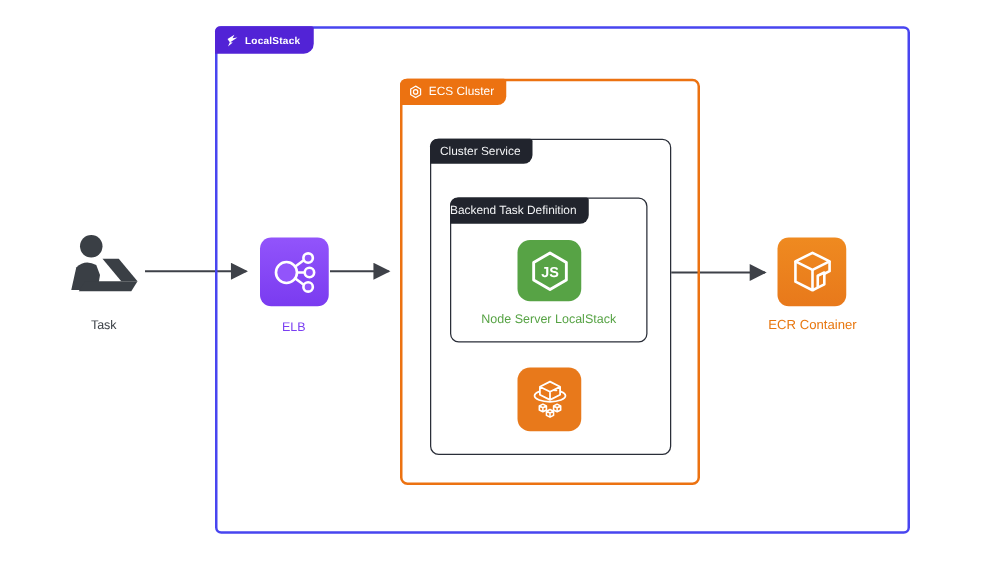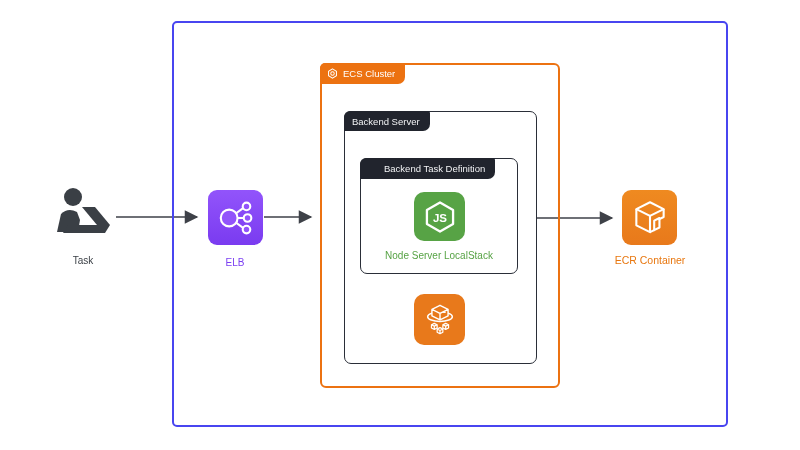--- a/index.html
+++ b/index.html
@@ -23,21 +23,21 @@
 
   
   .service-box{left:344px;top:111px;width:193px;height:253px;border:1.5px solid var(--dark-border);border-radius:7px;}
   .service-tab{left:344px;top:111px;height:20px;display:flex;align-items:center;
     padding:0 10px 0 8px;background:var(--dark-label);color:#f2f3f5;font-size:9.5px;
     border-radius:6px 2px 7px 0;}
 
   
   .task-box{left:360px;top:158px;width:158px;height:116px;border:1.5px solid var(--dark-border);border-radius:7px;}
   .task-tab{left:360px;top:158px;height:21px;display:flex;align-items:center;
-    padding:0 10px 0 24px;background:var(--dark-label);color:#f2f3f5;font-size:9.5px;
+    padding:0 10px 0 0;background:var(--dark-label);color:#f2f3f5;font-size:9.5px;
     border-radius:6px 2px 7px 0;}
 
   
   .tile{display:flex;align-items:center;justify-content:center;}
   .node-tile{left:414px;top:192px;width:51px;height:49px;border-radius:10px;background:var(--node-green);}
   .ecs-tile{left:414px;top:294px;width:51px;height:51px;border-radius:10px;background:var(--ecr-orange);}
   .elb-tile{left:208px;top:190px;width:55px;height:55px;border-radius:9px;
     background:linear-gradient(180deg,var(--elb-purple) 0%,var(--elb-purple-dark) 100%);}
   .ecr-tile{left:622px;top:190px;width:55px;height:55px;border-radius:9px;
     background:linear-gradient(180deg,#ef8a20 0%,var(--ecr-orange) 100%);}
@@ -62,33 +62,39 @@
       <marker id="ah" viewBox="0 0 10 10" refX="9" refY="5" markerWidth="8.5" markerHeight="8" orient="auto">
         <path d="M0 0 L10 5 L0 10 Z" fill="var(--arrow)"></path>
       </marker>
     </defs>
     <line x1="116" y1="217" x2="197" y2="217" stroke="var(--arrow)" stroke-width="1.7" marker-end="url(#ah)"></line>
     <line x1="264" y1="217" x2="311" y2="217" stroke="var(--arrow)" stroke-width="1.7" marker-end="url(#ah)"></line>
     <line x1="537" y1="218" x2="612" y2="218" stroke="var(--arrow)" stroke-width="1.7" marker-end="url(#ah)"></line>
   </svg>
 
   <div class="abs outer-box"></div>
+  <div class="abs ls-badge">
+    <svg width="11" height="11" viewBox="0 0 12 12">
+      <path d="M2.2 4.6 L8.2 0.8 L6.6 4.0 L10.8 3.2 L4.6 7.4 L6.8 7.6 L2.6 11.2 L4.2 7.4 Z" fill="#ffffff"></path>
+    </svg>
+    <span>LocalStack</span>
+  </div>
 
   <div class="abs cluster-box"></div>
   <div class="abs cluster-tab">
     <svg width="11" height="11" viewBox="0 0 12 12">
       <path d="M6 1 L10.3 3.5 V8.5 L6 11 L1.7 8.5 V3.5 Z" fill="none" stroke="#ffffff" stroke-width="1.1"></path>
       <circle cx="6" cy="6" r="1.9" fill="none" stroke="#ffffff" stroke-width="1.1"></circle>
     </svg>
     <span>ECS Cluster</span>
   </div>
 
   <div class="abs service-box"></div>
   <div class="abs service-tab">
-    <span>Backend Server</span>
+    <span>Cluster Service</span>
   </div>
 
   <div class="abs task-box"></div>
   <div class="abs task-tab">
     <span>Backend Task Definition</span>
   </div>
 
   <div class="abs tile node-tile">
     <svg width="40" height="40" viewBox="0 0 52 50">
       <path d="M26 6 L43 16 V34 L26 44 L9 34 V16 Z" fill="none" stroke="#ffffff" stroke-width="3" stroke-linejoin="round"></path>

